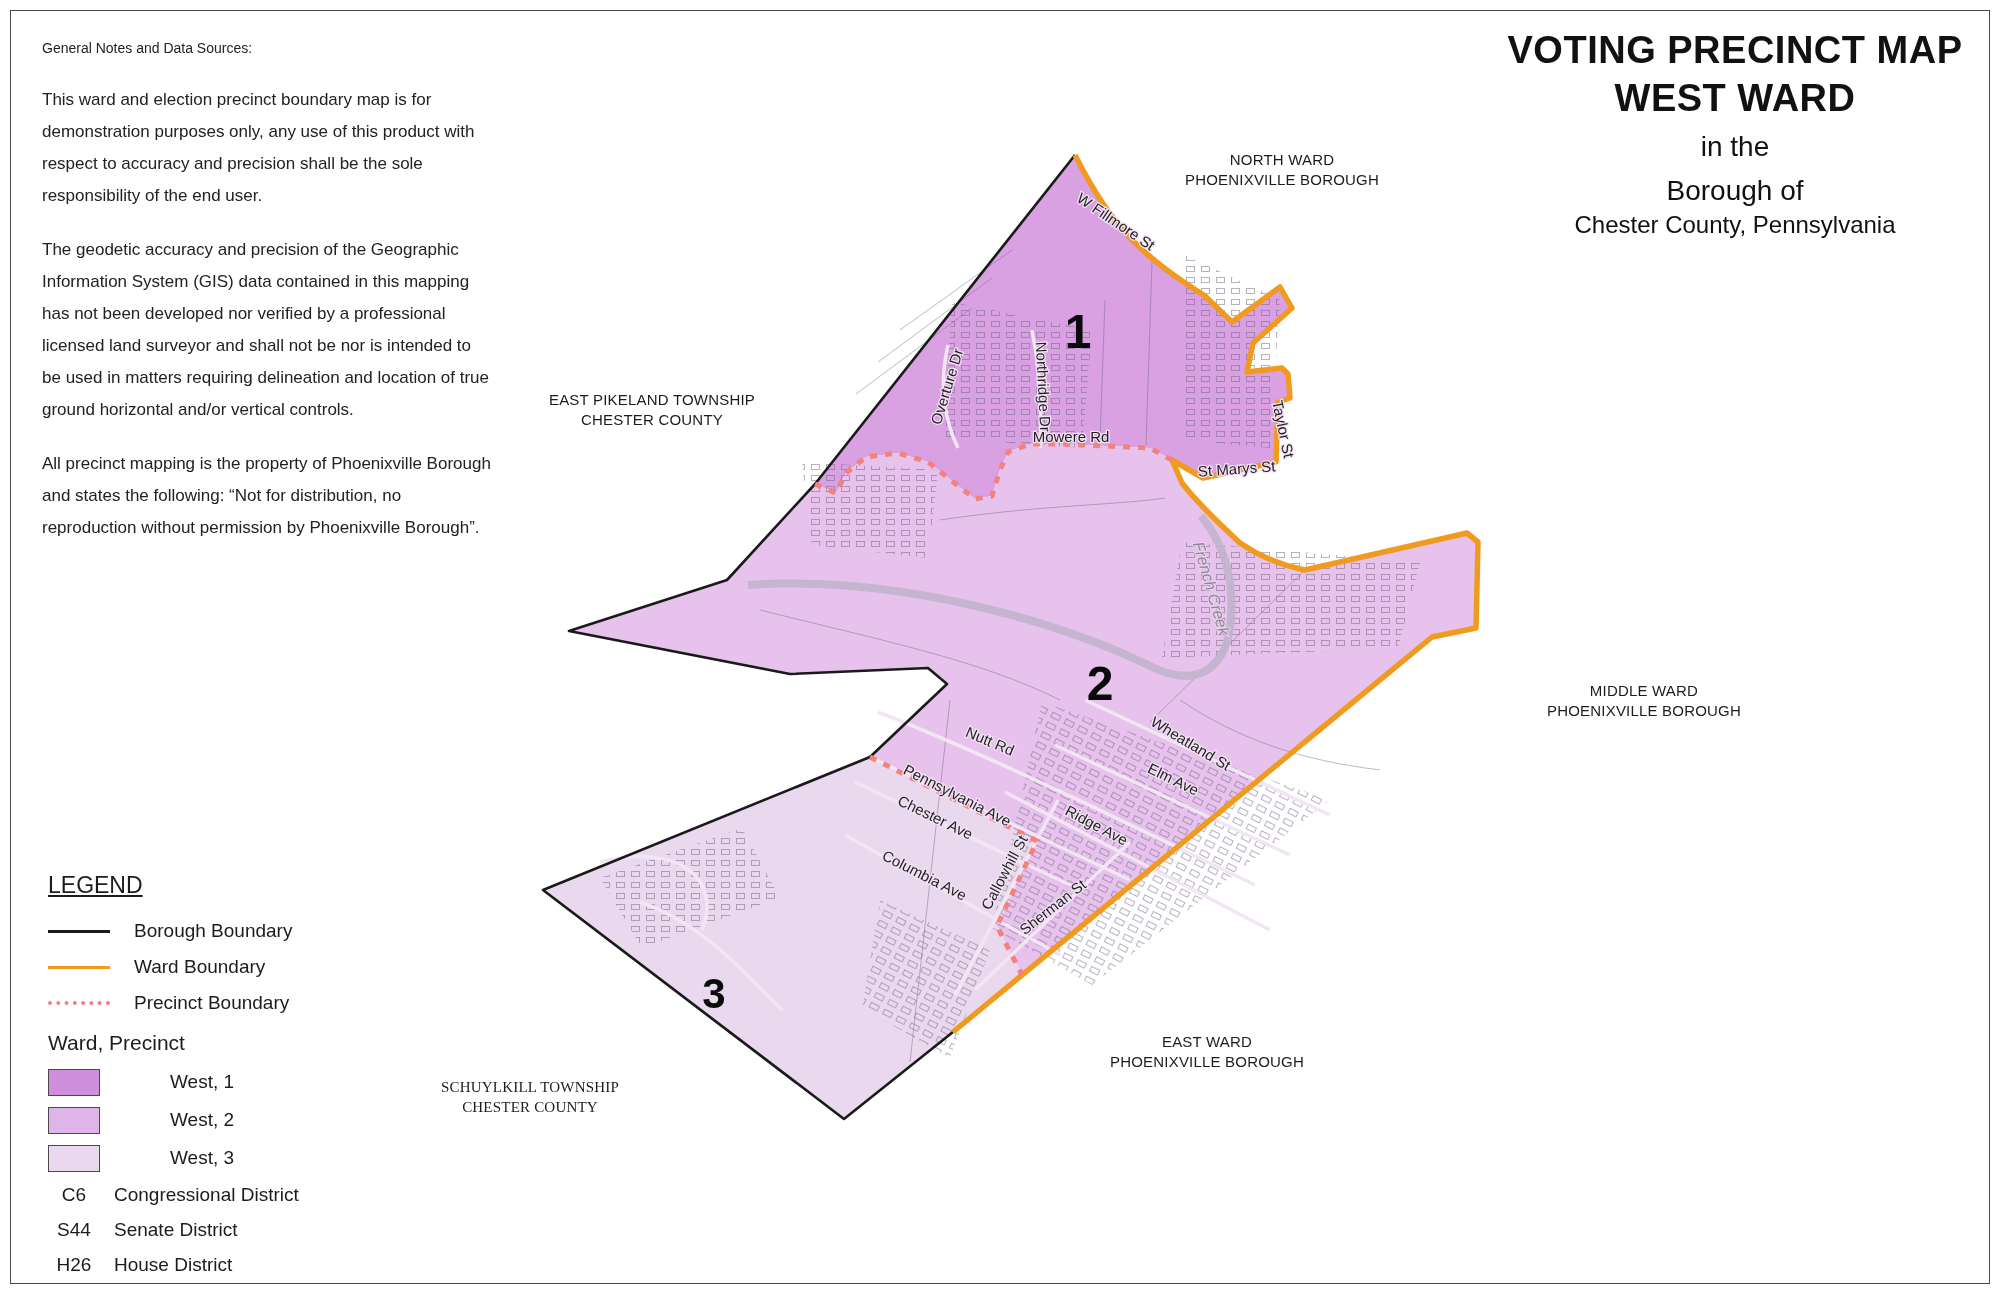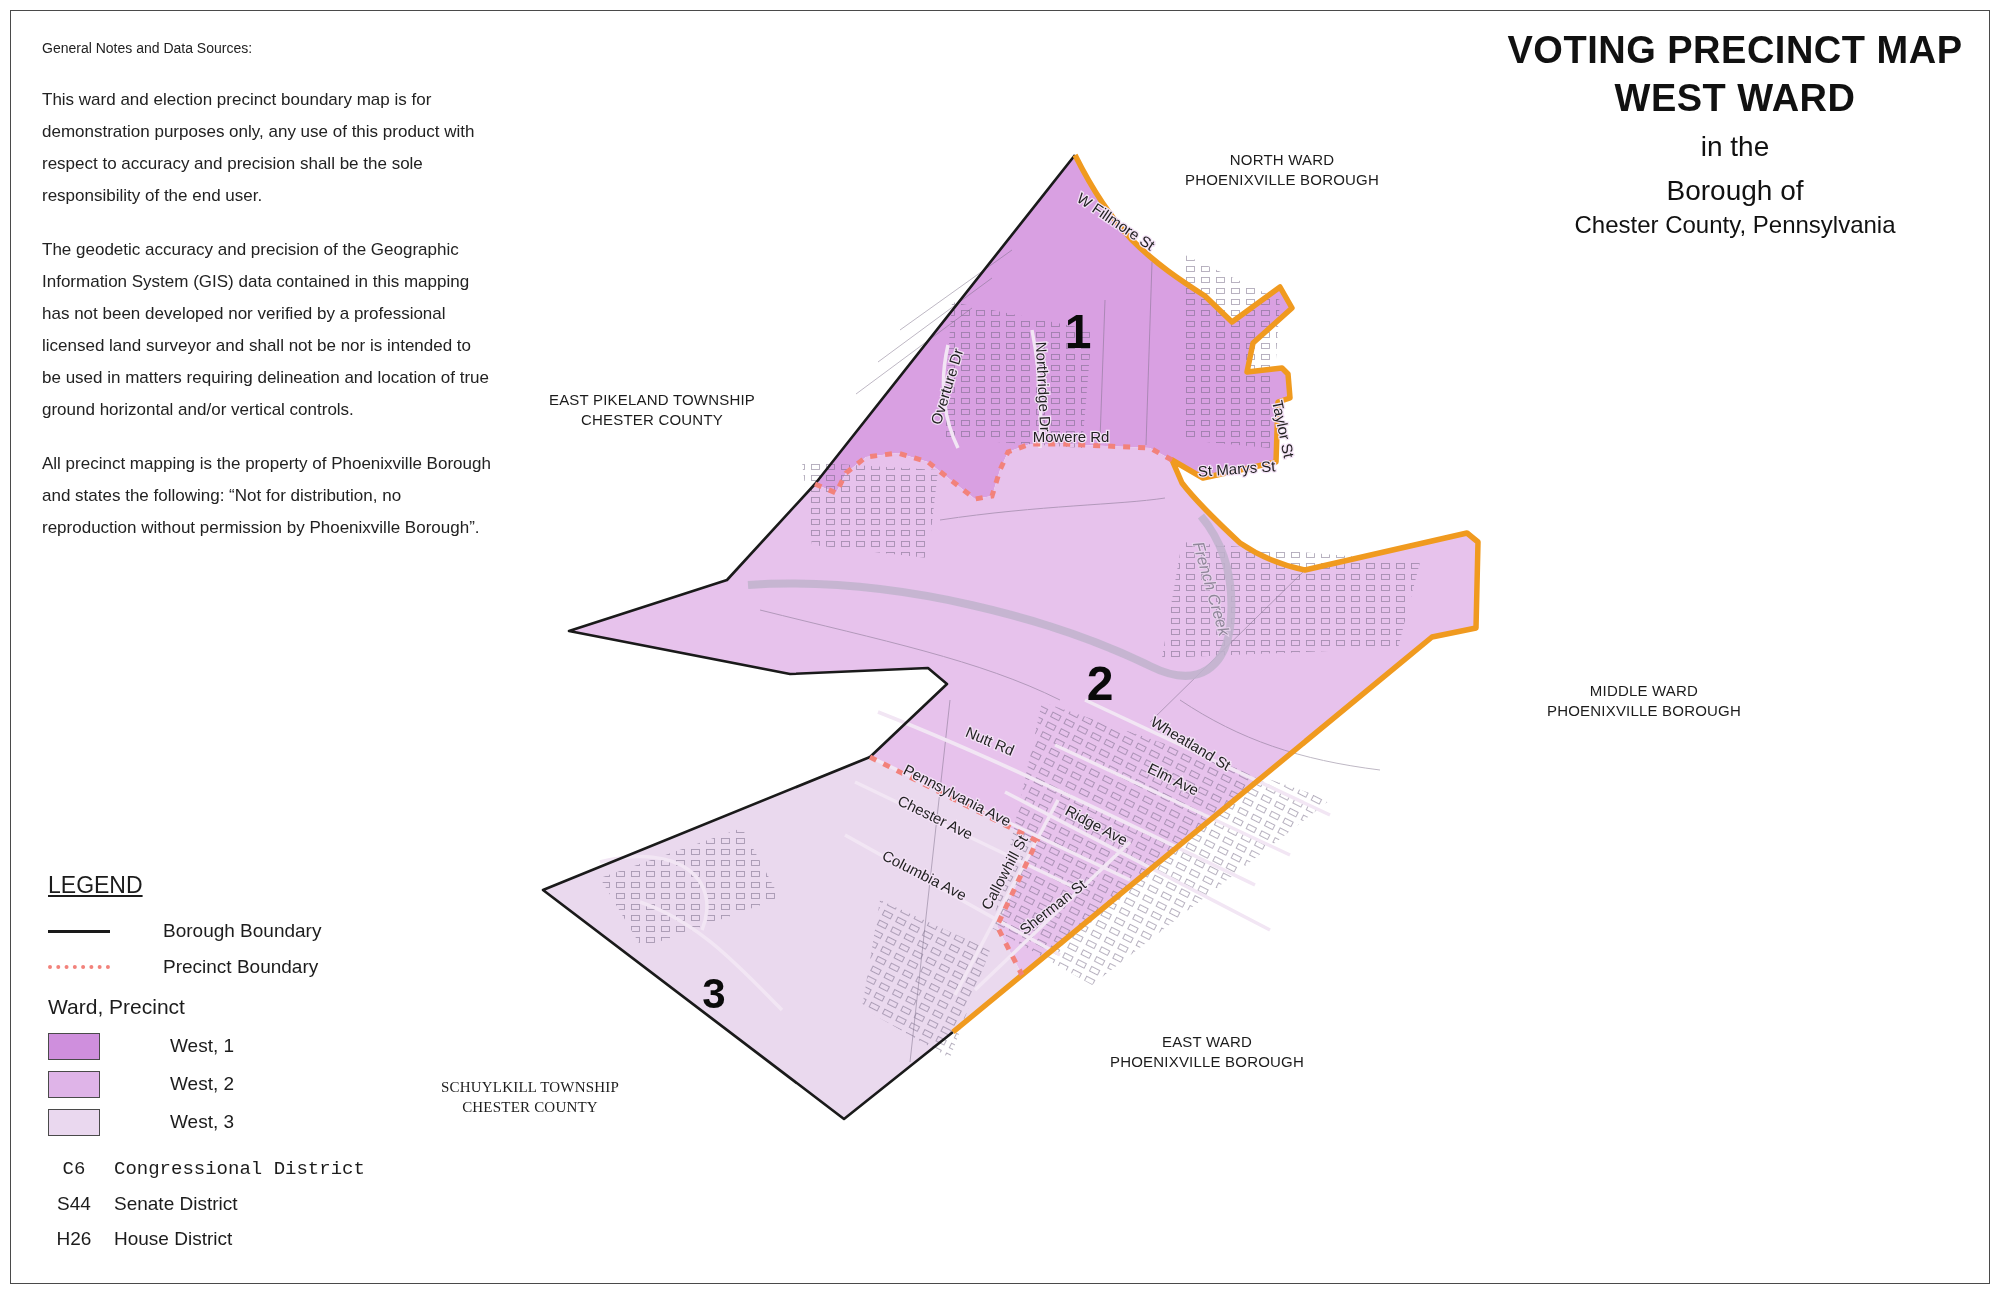--- a/index.html
+++ b/index.html
@@ -15,21 +15,21 @@
   
   #title-block{position:absolute;left:1490px;top:26px;width:490px;text-align:center;color:#111;}
   .t-bold{font-size:38px;font-weight:700;line-height:48px;letter-spacing:.5px;}
   .t-mid{font-size:28px;line-height:38px;margin-top:6px;}
   .t-city{font-size:46px;line-height:54px;margin-top:4px;}
   .t-sub{font-size:24px;line-height:30px;}
 
   
   #legend{position:absolute;left:48px;top:872px;width:360px;}
   #legend .lg-head{font-size:23px;text-decoration:underline;margin-bottom:14px;}
-  .lg-row{display:flex;align-items:center;height:36px;gap:29px;}
+  .lg-row{display:flex;align-items:center;height:36px;}
   .lg-sample{width:62px;margin-right:24px;flex:0 0 62px;}
   .lg-line{height:0;border-top:3.5px solid #1a1a1a;}
   .lg-line.orange{border-top-color:#F09A1F;}
   .lg-line.dotted{border-top-style:dotted;border-top-width:4px;border-top-color:#F2827B;}
   .lg-label{font-size:19px;}
   .lg-wp{font-size:21px;margin:10px 0 8px 0;}
   .lg-swrow{display:flex;align-items:center;height:38px;gap:40px;}
   .lg-swatch{width:50px;height:25px;border:1.6px solid #4a4a4a;margin-right:30px;flex:0 0 50px;}
   .lg-drow{display:flex;align-items:center;height:35px;}
   .lg-code{width:52px;text-align:center;font-size:19px;margin-right:14px;flex:0 0 52px;}
@@ -210,41 +210,47 @@
     <div class="lg-head">LEGEND</div>
 
     <div class="lg-row">
       <div class="lg-sample">
           <div class="lg-line"></div>
         </div>
       <div class="lg-label">Borough Boundary</div>
     </div>
     <div class="lg-row">
       <div class="lg-sample">
+          <div class="lg-line orange"></div>
+        </div>
+      <div class="lg-label">Ward Boundary</div>
+    </div>
+    <div class="lg-row">
+      <div class="lg-sample">
           <div class="lg-line dotted"></div>
         </div>
       <div class="lg-label">Precinct Boundary</div>
     </div>
 
     <div class="lg-wp">Ward, Precinct</div>
 
     <div class="lg-swrow">
       <div class="lg-swatch" style="background:#CF8FDD;"></div>
       <div class="lg-label">West, 1</div>
     </div>
     <div class="lg-swrow">
       <div class="lg-swatch" style="background:#DFB4E8;"></div>
       <div class="lg-label">West, 2</div>
     </div>
     <div class="lg-swrow">
       <div class="lg-swatch" style="background:#EAD8EF;"></div>
       <div class="lg-label">West, 3</div>
     </div>
 
-    <div class="lg-drow" style="margin-top:10px;font-family:Liberation Mono, monospace;">
+    <div class="lg-drow" style="">
       <div class="lg-code">C6</div>
       <div class="lg-dlabel">Congressional District</div>
     </div>
     <div class="lg-drow">
       <div class="lg-code">S44</div>
       <div class="lg-dlabel">Senate District</div>
     </div>
     <div class="lg-drow">
       <div class="lg-code">H26</div>
       <div class="lg-dlabel">House District</div>

